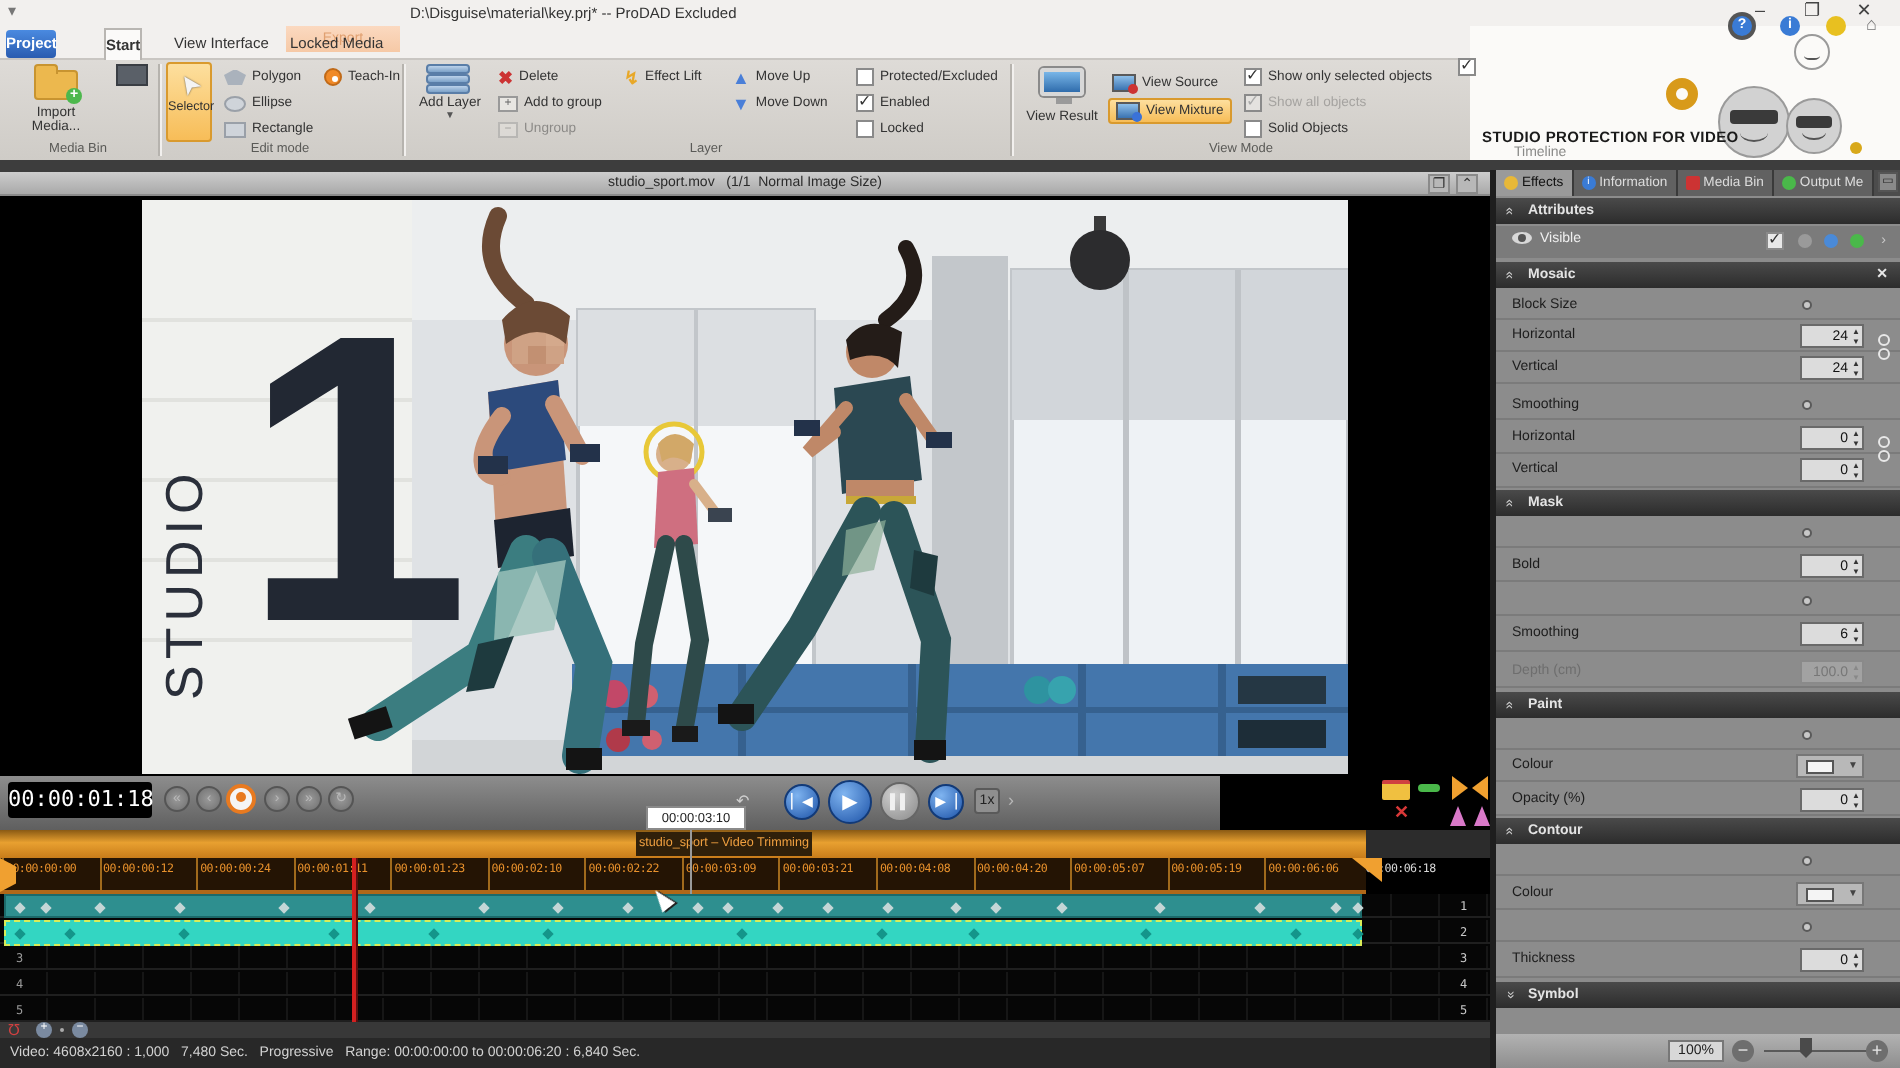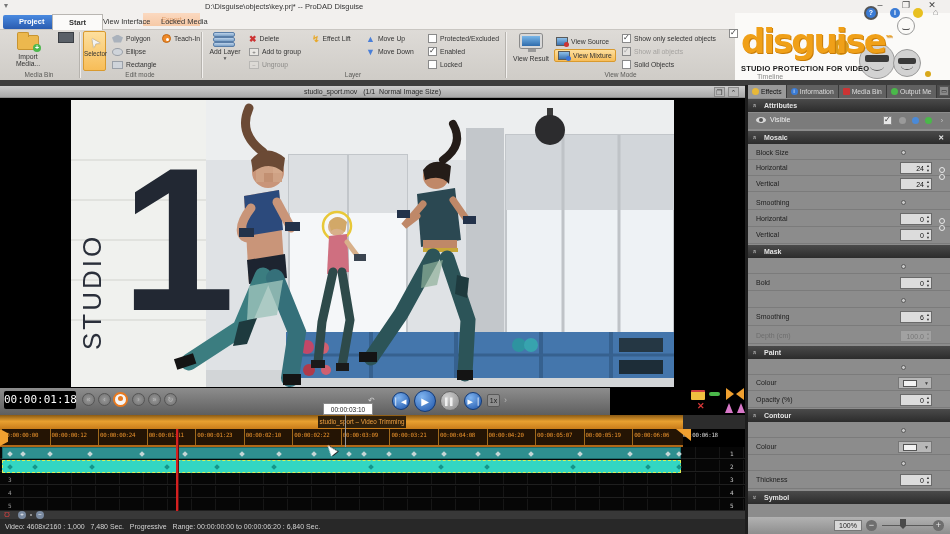--- a/index.html
+++ b/index.html
@@ -8,21 +8,21 @@
   .abs { position:absolute; }
 
   
   .titlebar { position:absolute; left:0; top:0; width:950px; height:13px; background:#f2f0ee; }
   .titlebar .apptitle { position:absolute; left:205px; top:2px; font-size:7.5px; color:#333; white-space:pre; }
   .winctl { position:absolute; top:0; height:12px; width:24px; text-align:center; font-size:9px; color:#444; line-height:11px; }
   .menu-caret { position:absolute; left:4px; top:1px; color:#777; font-size:8px; }
 
   
   .tabrow { position:absolute; left:0; top:13px; width:735px; height:17px; background:#f2f0ee; border-bottom:1px solid #c9c6c2; }
-  .rtab { position:absolute; top:1px; height:16px; line-height:15px; padding:0 16px; font-size:7.5px; color:#333; }
+  .rtab { position:absolute; top:1px; height:16px; line-height:15px; padding:0 0; font-size:7.5px; color:#333; }
   .rtab.sel { background:#fbfaf9; border:1px solid #b9b6b2; border-bottom:none; font-weight:bold; }
   .rtab.project { background:linear-gradient(#4a8ae0,#2a5cb0); color:#fff; border-radius:2px; top:2px; height:14px; line-height:13px; font-weight:bold; }
   .export-glow { position:absolute; left:143px; top:0; width:57px; height:13px; background:linear-gradient(#fbd9c0,#f6c9a6); text-align:center; color:#e0a070; font-size:7px; line-height:13px; }
 
   
   .ribbon { position:absolute; left:0; top:30px; width:735px; height:50px; background:linear-gradient(#dedbd7,#cfccc7); }
   .ribbon-edge { position:absolute; left:0; top:80px; width:950px; height:6px; background:#3d3d3d; }
   .gsep { position:absolute; top:2px; height:46px; width:2px; border-left:1px solid #b6b3ae; border-right:1px solid #f2f0ee; }
   .glabel { position:absolute; bottom:2px; font-size:6.5px; color:#5a5a57; text-align:center; }
   .rbtn-lbl { font-size:6.8px; color:#333; }
@@ -133,21 +133,21 @@
   .pzoom .val { position:absolute; left:86px; top:3px; width:28px; height:11px; background:#d8d8d8; border:1px solid #777; font-size:7px; text-align:center; line-height:10px; }
   .zbtn { position:absolute; top:3px; width:11px; height:11px; border-radius:50%; background:#6e6e6e; color:#e8e8e8; font-size:9px; line-height:10px; text-align:center; }
   .ztrack { position:absolute; left:134px; top:8px; width:62px; height:1px; background:#5a5a5a; }
   .zhandle { position:absolute; left:152px; top:2px; width:6px; height:10px; background:#4a4a4a; clip-path:polygon(0 0,100% 0,100% 70%,50% 100%,0 70%); }
 </style>
 </head>
 <body>
 
 <div class="titlebar">
   <span class="menu-caret">▾</span>
-  <span class="apptitle">D:\Disguise\objects\key.prj* -- ProDAD Disguise</span>
+  <span class="apptitle">D:\Disguise\material\key.prj* -- ProDAD Excluded</span>
   <span class="winctl" style="right:58px;">–</span>
   <span class="winctl" style="right:32px;">❐</span>
   <span class="winctl" style="right:6px;">✕</span>
 </div>
 
 <div class="tabrow">
   <div class="export-glow"><span>Export</span></div>
   <div class="rtab project" style="left:3px;">Project</div>
   <div class="rtab sel" style="left:52px;">Start</div>
   <div class="rtab" style="left:87px;">View Interface</div>
@@ -284,21 +284,20 @@
       <span class="smile"></span>
     </div>
   <div class="smiley" style="left:158px; top:36px; width:28px; height:28px;">
       <span class="shades"></span>
       <span class="smile"></span>
     </div>
   <div class="smiley" style="left:162px; top:4px; width:18px; height:18px; background:transparent;">
       <span class="smile"></span>
     </div>
   <div style="position:absolute; left:190px; top:58px; width:6px; height:6px; border-radius:50%; background:#d8a81a;"></div>
-  <div class="logo"><span>disguise</span><sup>™</sup></div>
   <div class="tagline">STUDIO PROTECTION FOR VIDEO</div>
   <div class="tl-label">Timeline</div>
 </div>
 <span class="helpdot" style="left:866px; top:8px; background:#3a7bd5; box-shadow:0 0 0 2px #555;">?</span>
 <span class="helpdot" style="left:890px; top:8px; background:#3a7bd5;">i</span>
 <span class="helpdot" style="left:913px; top:8px; background:#e8c020;"></span>
 <span style="position:absolute; left:933px; top:7px; font-size:9px; color:#777;">⌂</span>
 
 <div class="ribbon-edge"></div>
 

